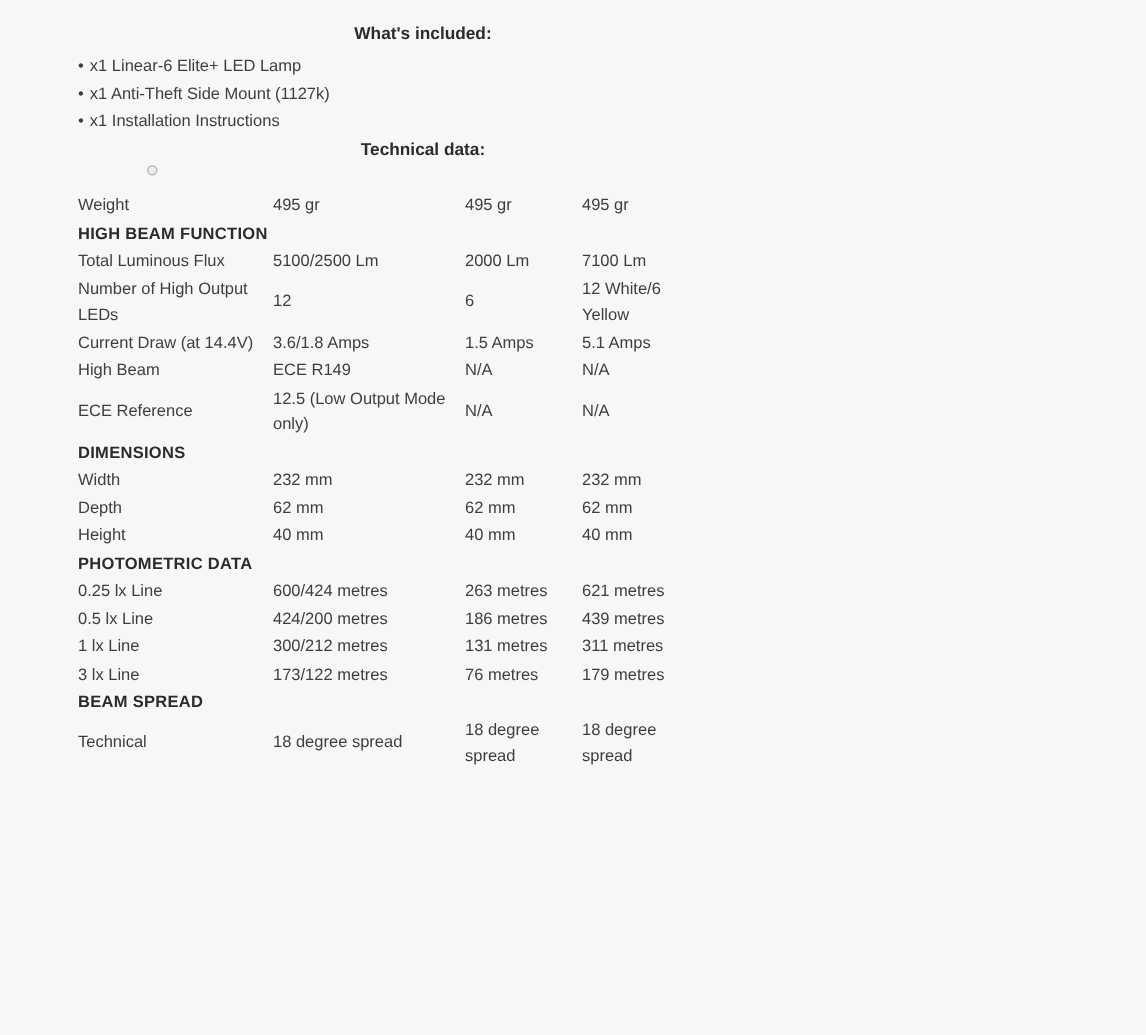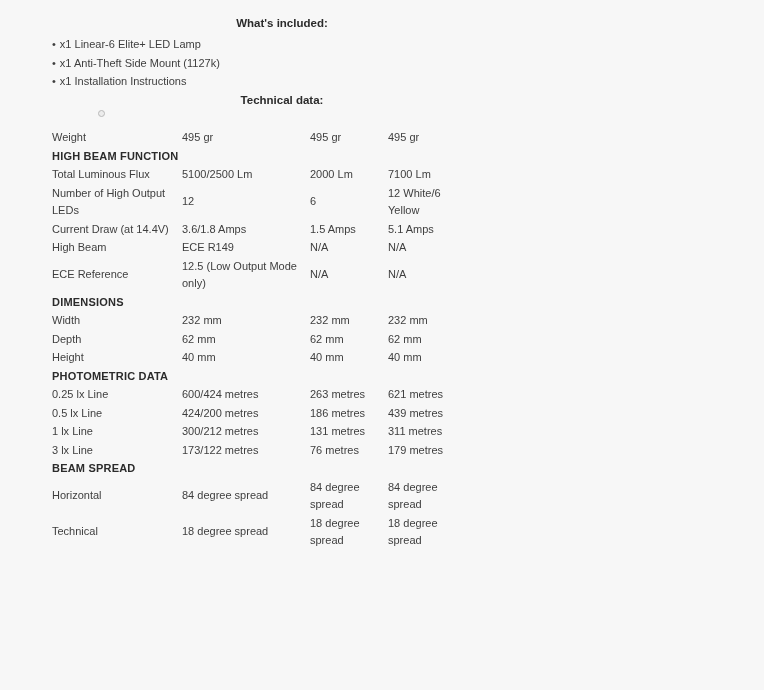--- a/index.html
+++ b/index.html
@@ -182,26 +182,20 @@
         <tr>
     <td>3 lx Line</td>
     <td>173/122 metres</td>
     <td>76 metres</td>
     <td>179 metres</td>
   </tr>
         <tr>
     <td class="section" colspan="4">BEAM SPREAD</td>
   </tr>
         <tr>
-    <td>Horizontal</td>
-    <td>84 degree spread</td>
-    <td>84 degree spread</td>
-    <td>84 degree spread</td>
-  </tr>
-        <tr>
     <td>Technical</td>
     <td>18 degree spread</td>
     <td>18 degree spread</td>
     <td>18 degree spread</td>
   </tr>
       </tbody>
   </table>
 
 </div>
 

